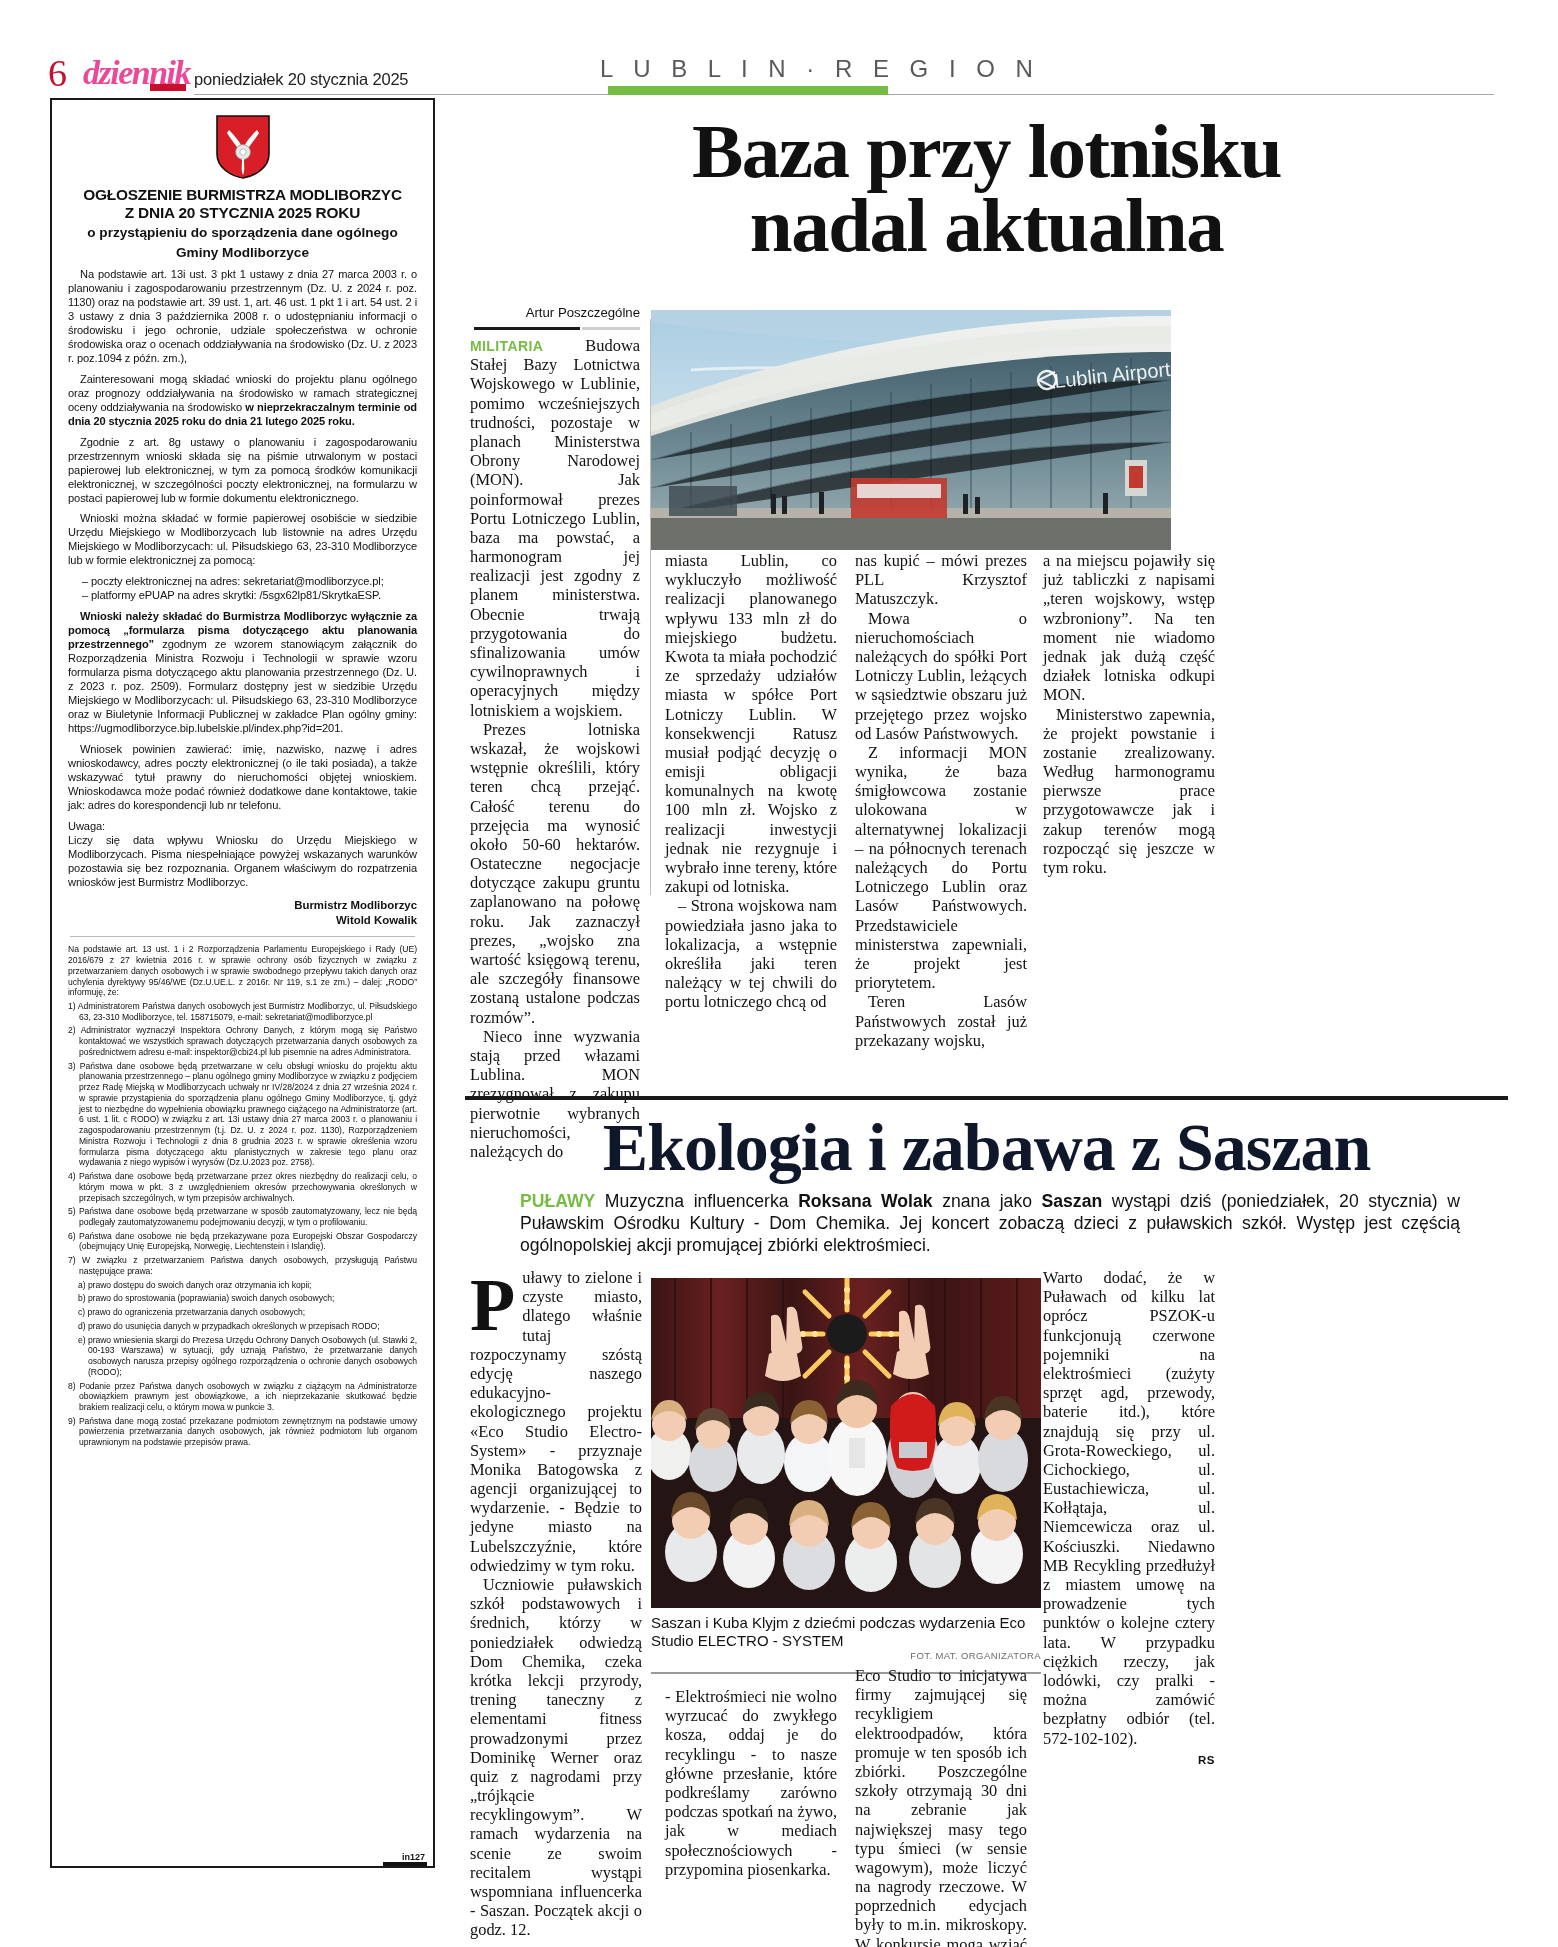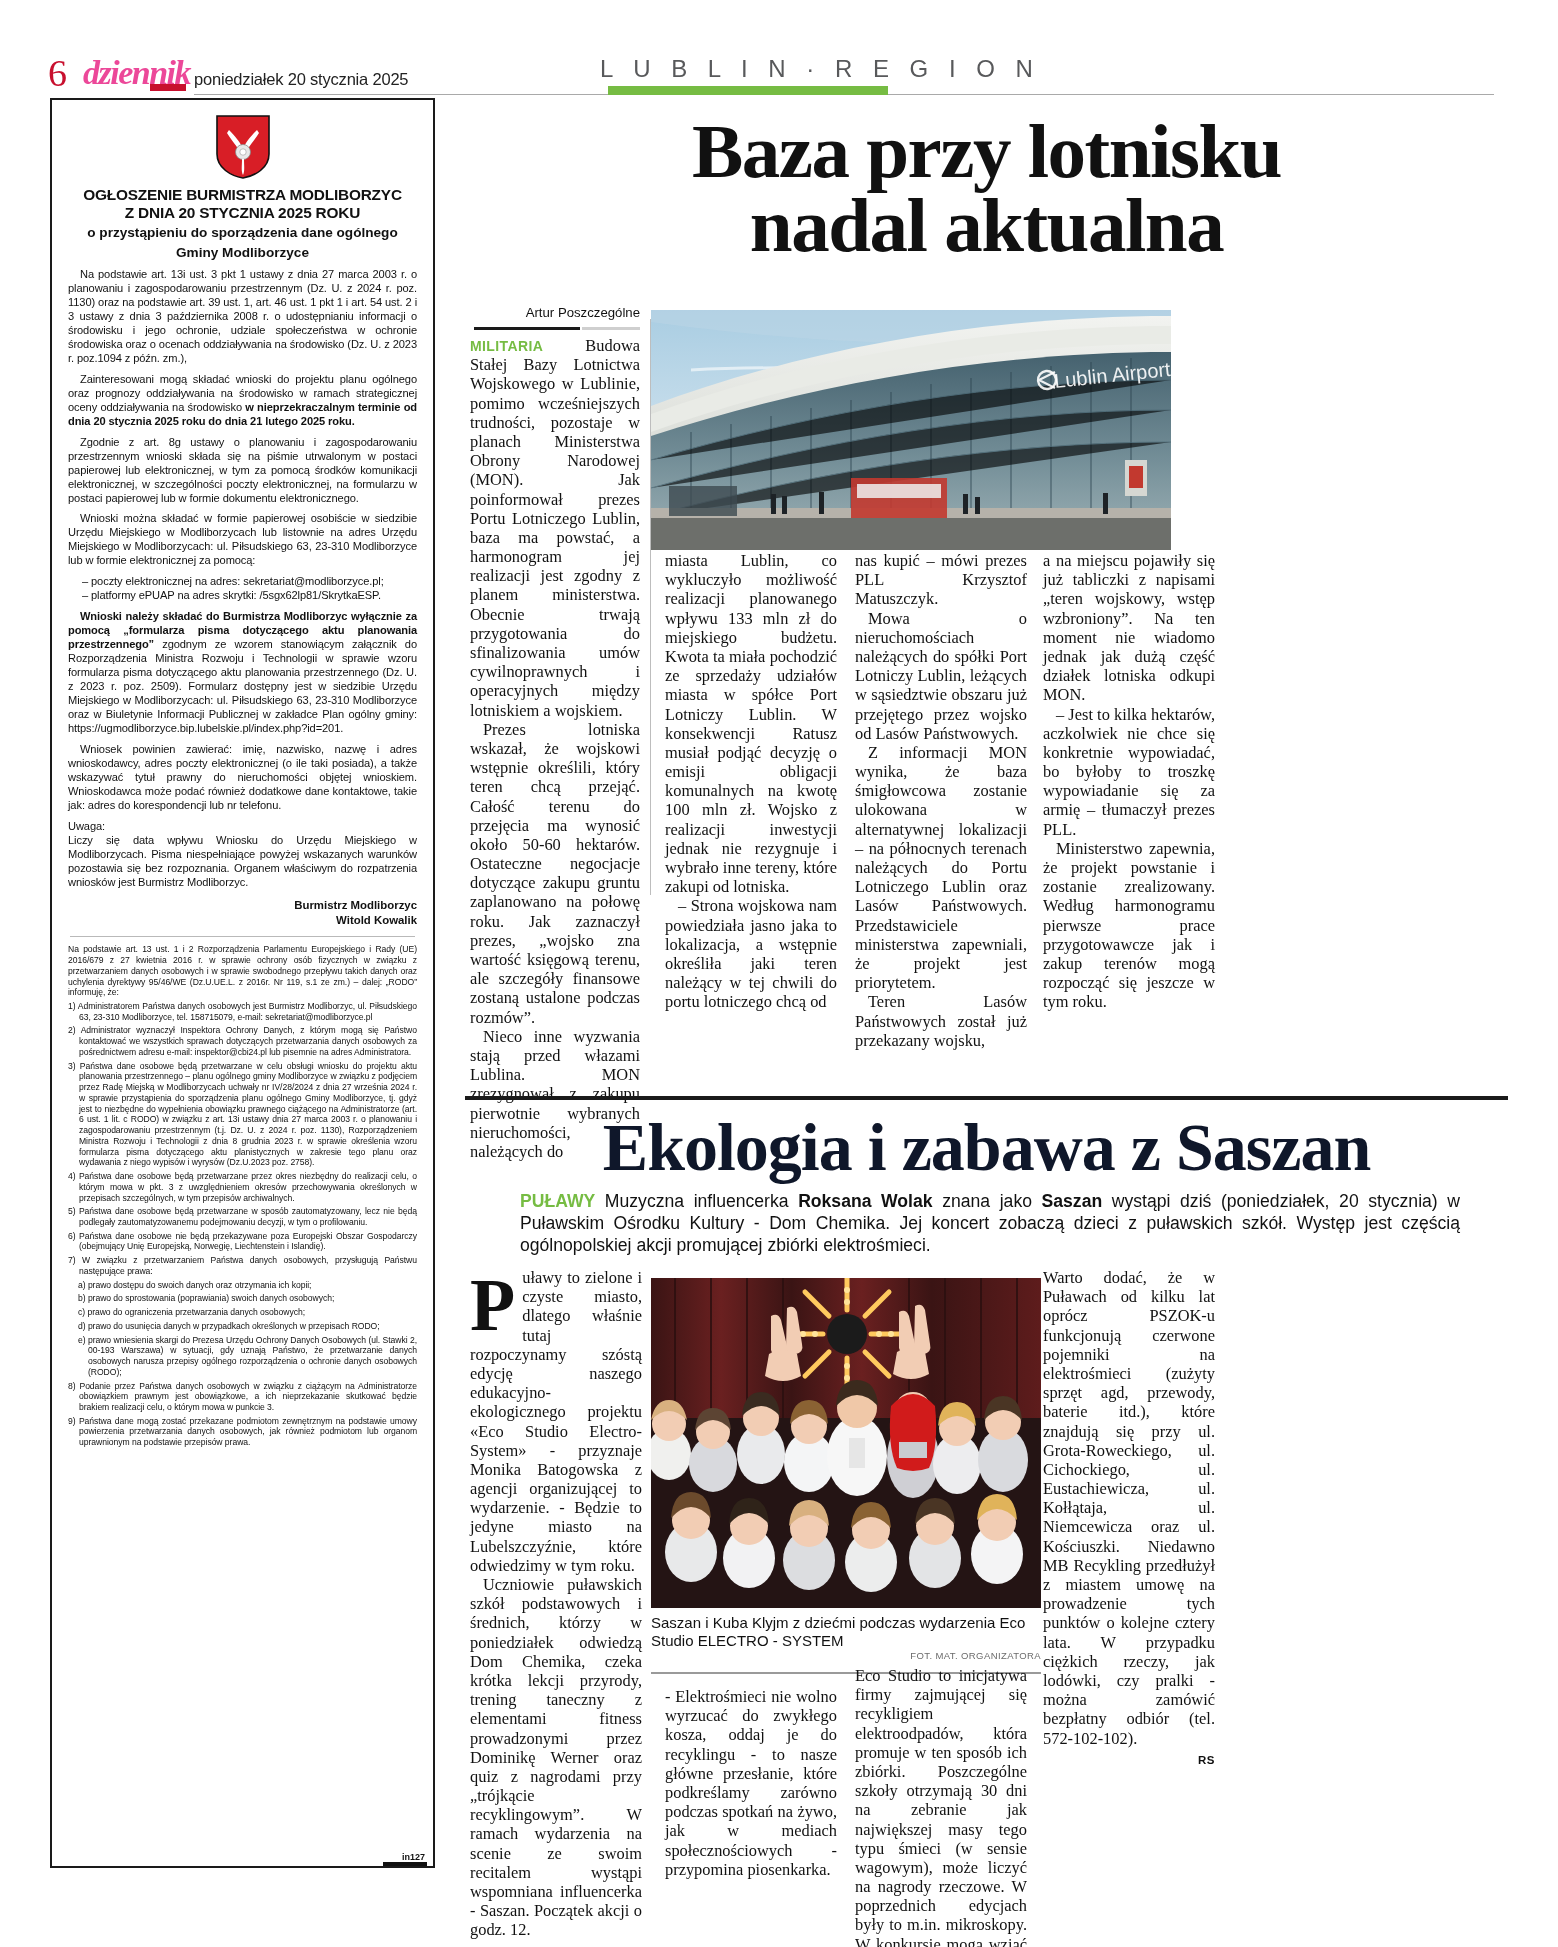--- a/index.html
+++ b/index.html
@@ -256,21 +256,20 @@
         <p class="first">nas kupić – mówi prezes PLL Krzysztof Matuszczyk.</p>
         <p>Mowa o nieruchomościach należących do spółki Port Lotniczy Lublin, leżących w sąsiedztwie obszaru już przejętego przez wojsko od Lasów Państwowych.</p>
         <p>Z informacji MON wynika, że baza śmigłowcowa zostanie ulokowana w alternatywnej lokalizacji – na północnych terenach należących do Portu Lotniczego Lublin oraz Lasów Państwowych. Przedstawiciele ministerstwa zapewniali, że projekt jest priorytetem.</p>
         <p>Teren Lasów Państwowych został już przekazany wojsku,</p>
       </div>
     </div>
 
     <div style="position:absolute;left:578px;top:246px;width:172px;">
       <div class="col-serif">
         <p class="first">a na miejscu pojawiły się już tabliczki z napisami „teren wojskowy, wstęp wzbroniony”. Na ten moment nie wiadomo jednak jak dużą część działek lotniska odkupi MON.</p>
-        <p>– Jest to kilka hektarów, aczkolwiek nie chce się konkretnie wypowiadać, bo byłoby to troszkę wypowiadanie się za armię – tłumaczył prezes PLL.</p>
         <p>Ministerstwo zapewnia, że projekt powstanie i zostanie zrealizowany. Według harmonogramu pierwsze prace przygotowawcze jak i zakup terenów mogą rozpocząć się jeszcze w tym roku.</p>
       </div>
     </div>
   </div>
 
   <div class="divider-black"></div>
 
   <div class="headline2">Ekologia i zabawa z Saszan</div>
 
   <div class="lead2">

